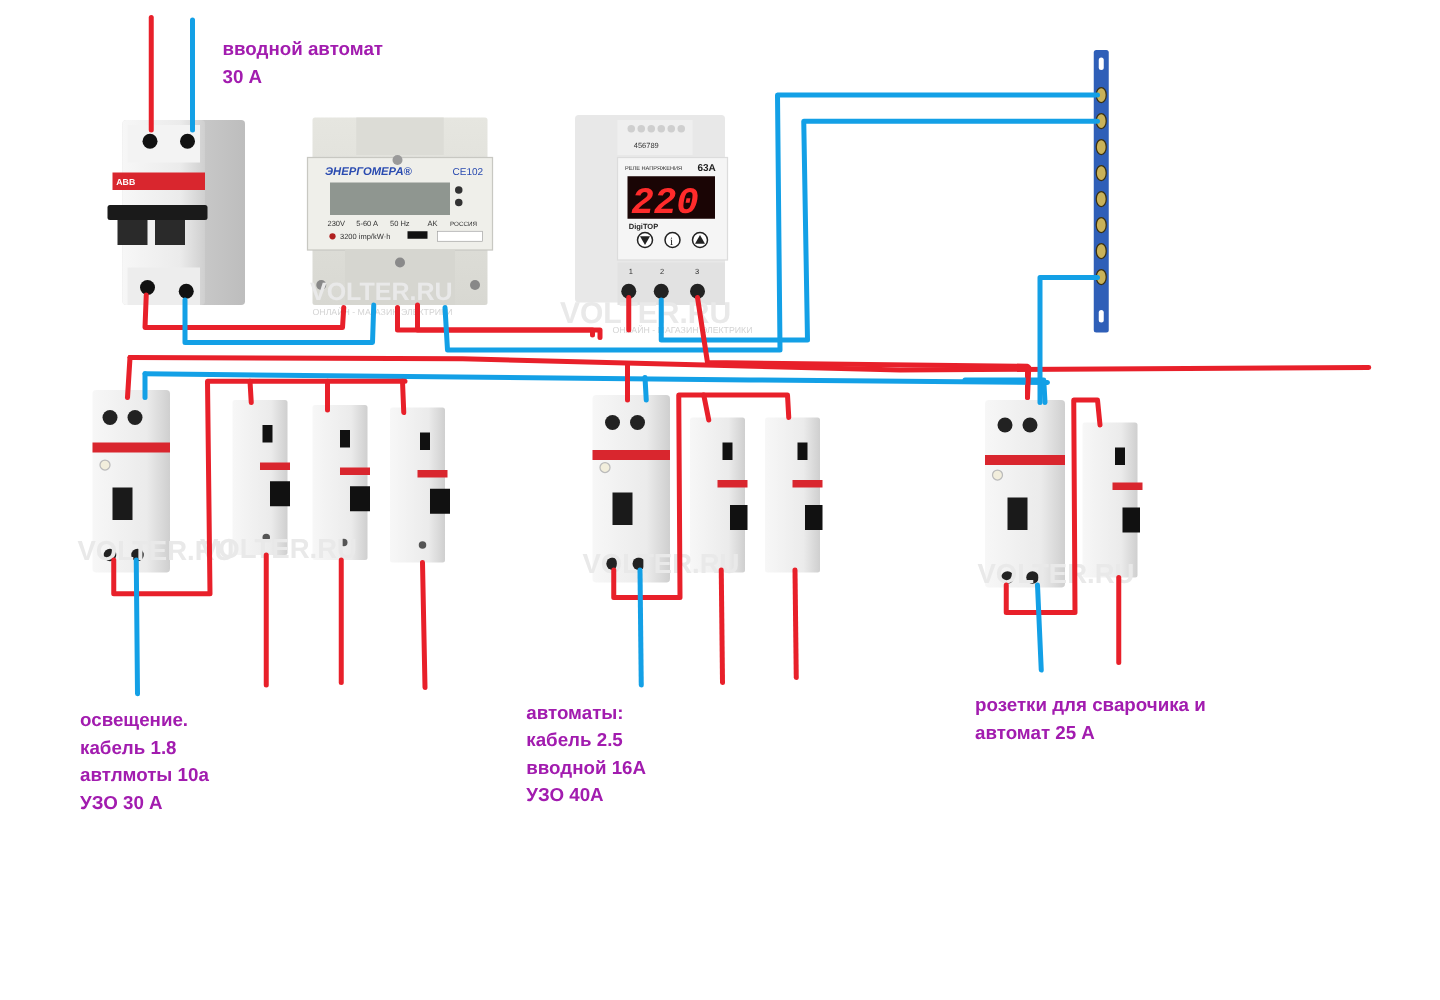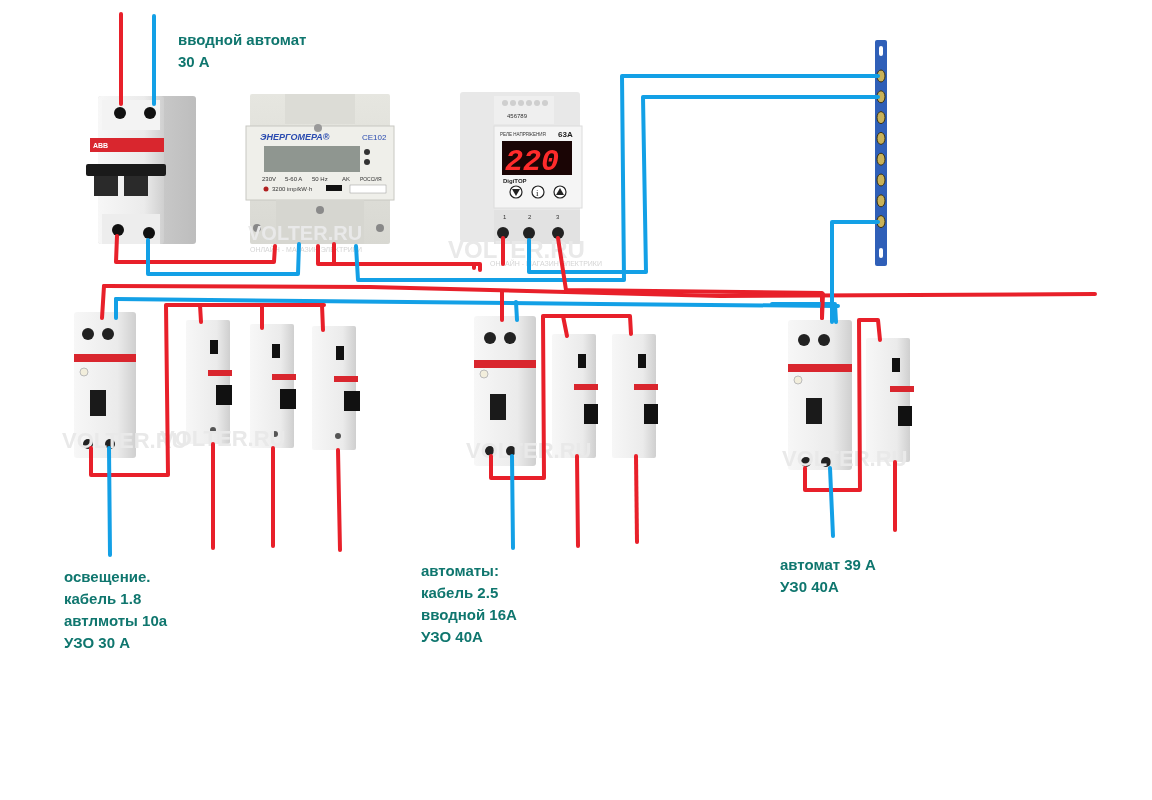--- a/index.html
+++ b/index.html
@@ -1,18 +1,18 @@
 <!DOCTYPE html>
 <html><head>
 <meta charset="utf-8">
 <style>
   html,body{margin:0;padding:0;background:#ffffff;}
   body{width:1152px;height:800px;position:relative;overflow:hidden;font-family:"Liberation Sans",sans-serif;}
   #canvas{position:absolute;left:0;top:0;width:1152px;height:800px;}
-  .label{position:absolute;font-family:"Liberation Sans",sans-serif;font-weight:bold;font-size:15px;line-height:22px;color:#0f766e;white-space:nowrap;}
+  .label{position:absolute;font-family:"Liberation Sans",sans-serif;font-weight:bold;font-size:15px;line-height:22px;color:#a21caf;white-space:nowrap;}
   .label div{margin:0;}
   .wm{font-family:"Liberation Sans",sans-serif;font-weight:bold;fill:#e9e9e9;}
   .wm-small{font-family:"Liberation Sans",sans-serif;font-size:7px;fill:#d4d4d4;}
   .tiny{font-family:"Liberation Sans",sans-serif;fill:#333;}
 </style>
 </head>
 <body>
 
 <svg id="canvas" width="1152" height="800" viewBox="0 0 1152 800" xmlns="http://www.w3.org/2000/svg">
   <defs>
@@ -272,15 +272,15 @@
 </div>
 
 <div class="label" style="left:421px;top:560px;">
   <div>автоматы:</div>
   <div>кабель 2.5</div>
   <div>вводной 16А</div>
   <div>УЗО 40А</div>
 </div>
 
 <div class="label" style="left:780px;top:554px;">
-  <div>автомат 39 А</div>
-  <div>УЗ0 40А</div>
+  <div>розетки для сварочика и</div>
+  <div>автомат 25 А</div>
 </div>
 
 </body></html>

